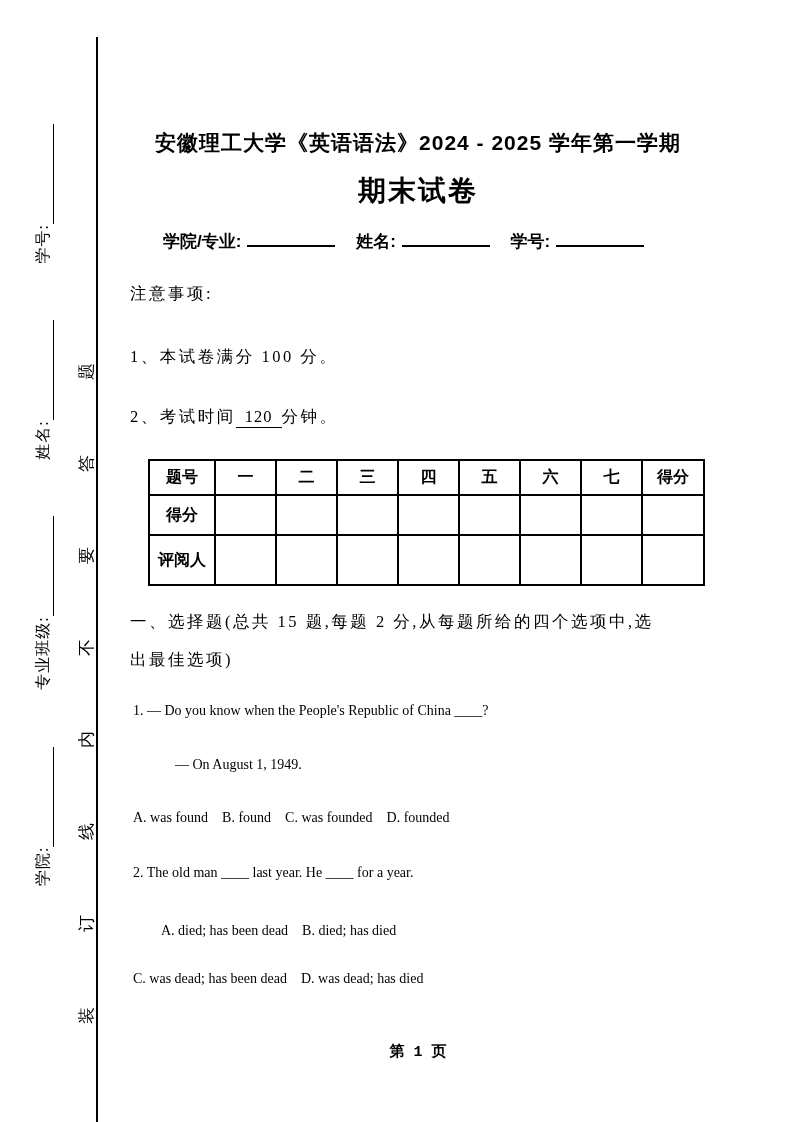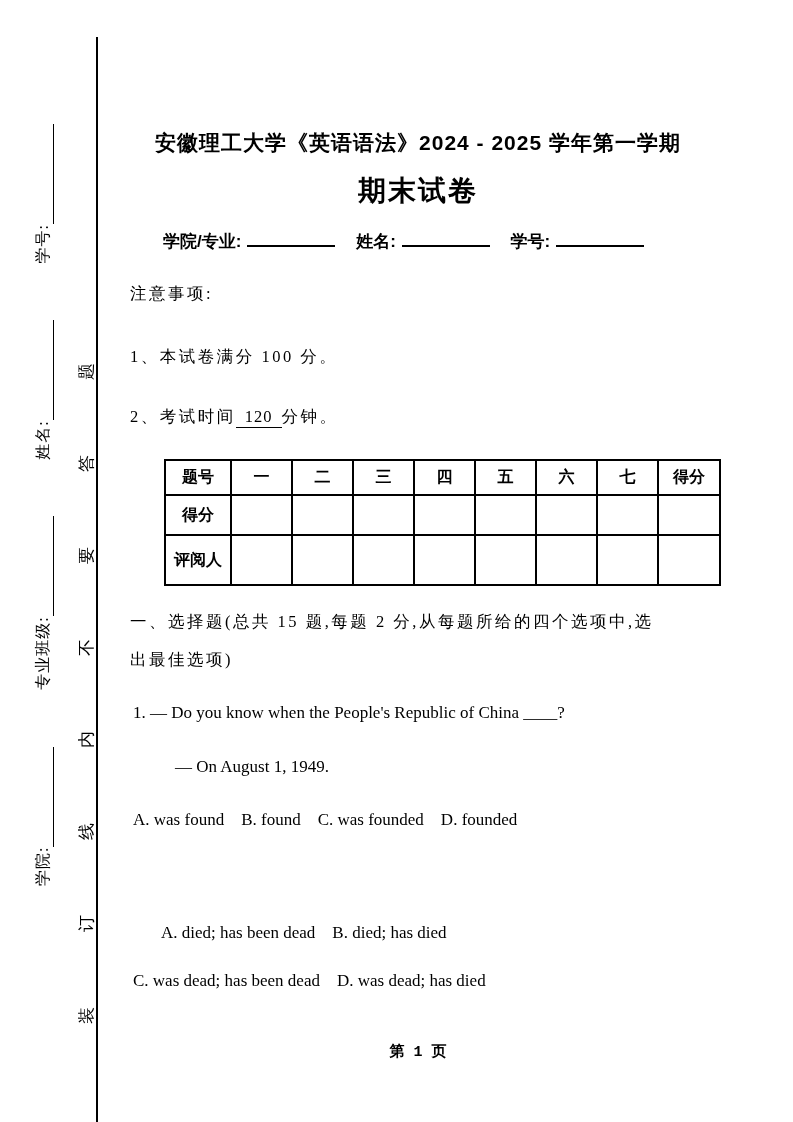--- a/index.html
+++ b/index.html
@@ -106,21 +106,21 @@
   .u-120 {
     display: inline-block;
     padding: 0 9px;
     border-bottom: 1.5px solid #000;
     letter-spacing: 1px;
   }
 
   
   .score-table {
     position: absolute;
-    top: 459px; left: 164px;
+    top: 459px; left: 148px;
     border-collapse: collapse;
     table-layout: fixed;
     border-radius: 28px;
   }
   .score-table td {
     border: 2px solid #000;
     text-align: center;
     vertical-align: middle;
     font-family: "Liberation Sans", "DejaVu Sans", sans-serif;
     font-weight: bold;
@@ -131,21 +131,21 @@
   .score-table .cn { width: 59px; }
   .score-table .cl { width: 60px; }
   .score-table .r0 td { height: 33px; }
   .score-table .r1 td { height: 38px; }
   .score-table .r2 td { height: 48px; }
 
   
   .sec-line1 { top: 611px; left: 130px; text-align: center; }
   .sec-line2 { top: 649px; left: 130px; }
   .eng {
-    font-size: 17px;
+    font-size: 14px;
     white-space: pre;
   }
   .q1-l1 { top: 703px; left: 133px; }
   .q1-l2 { top: 757px; left: 175px; }
   .q1-l3 { top: 810px; left: 133px; }
   .q2-l1 { top: 865px; left: 133px; }
   .q2-l2 { top: 923px; left: 133px; margin-left: 28px; }
   .q2-l3 { top: 971px; left: 133px; }
 
   .footer {
@@ -237,18 +237,19 @@
   </tbody>
     </table>
 
   <div class="abs cn-body sec-line1">一、选择题(总共 15 题,每题 2 分,从每题所给的四个选项中,选</div>
   <div class="abs cn-body sec-line2">出最佳选项)</div>
 
   <div class="abs eng q1-l1">1. — Do you know when the People's Republic of China ____?</div>
   <div class="abs eng q1-l2">— On August 1, 1949.</div>
   <div class="abs eng q1-l3">A. was found    B. found    C. was founded    D. founded</div>
 
+  <div class="abs eng q2-l1">2. The old man ____ last year. He ____ for a year.</div>
   <div class="abs eng q2-l2">A. died; has been dead    B. died; has died</div>
   <div class="abs eng q2-l3">C. was dead; has been dead    D. was dead; has died</div>
 
   <div class="abs footer sans-bold">第 1 页</div>
 
 </div>
 
 </body></html>

